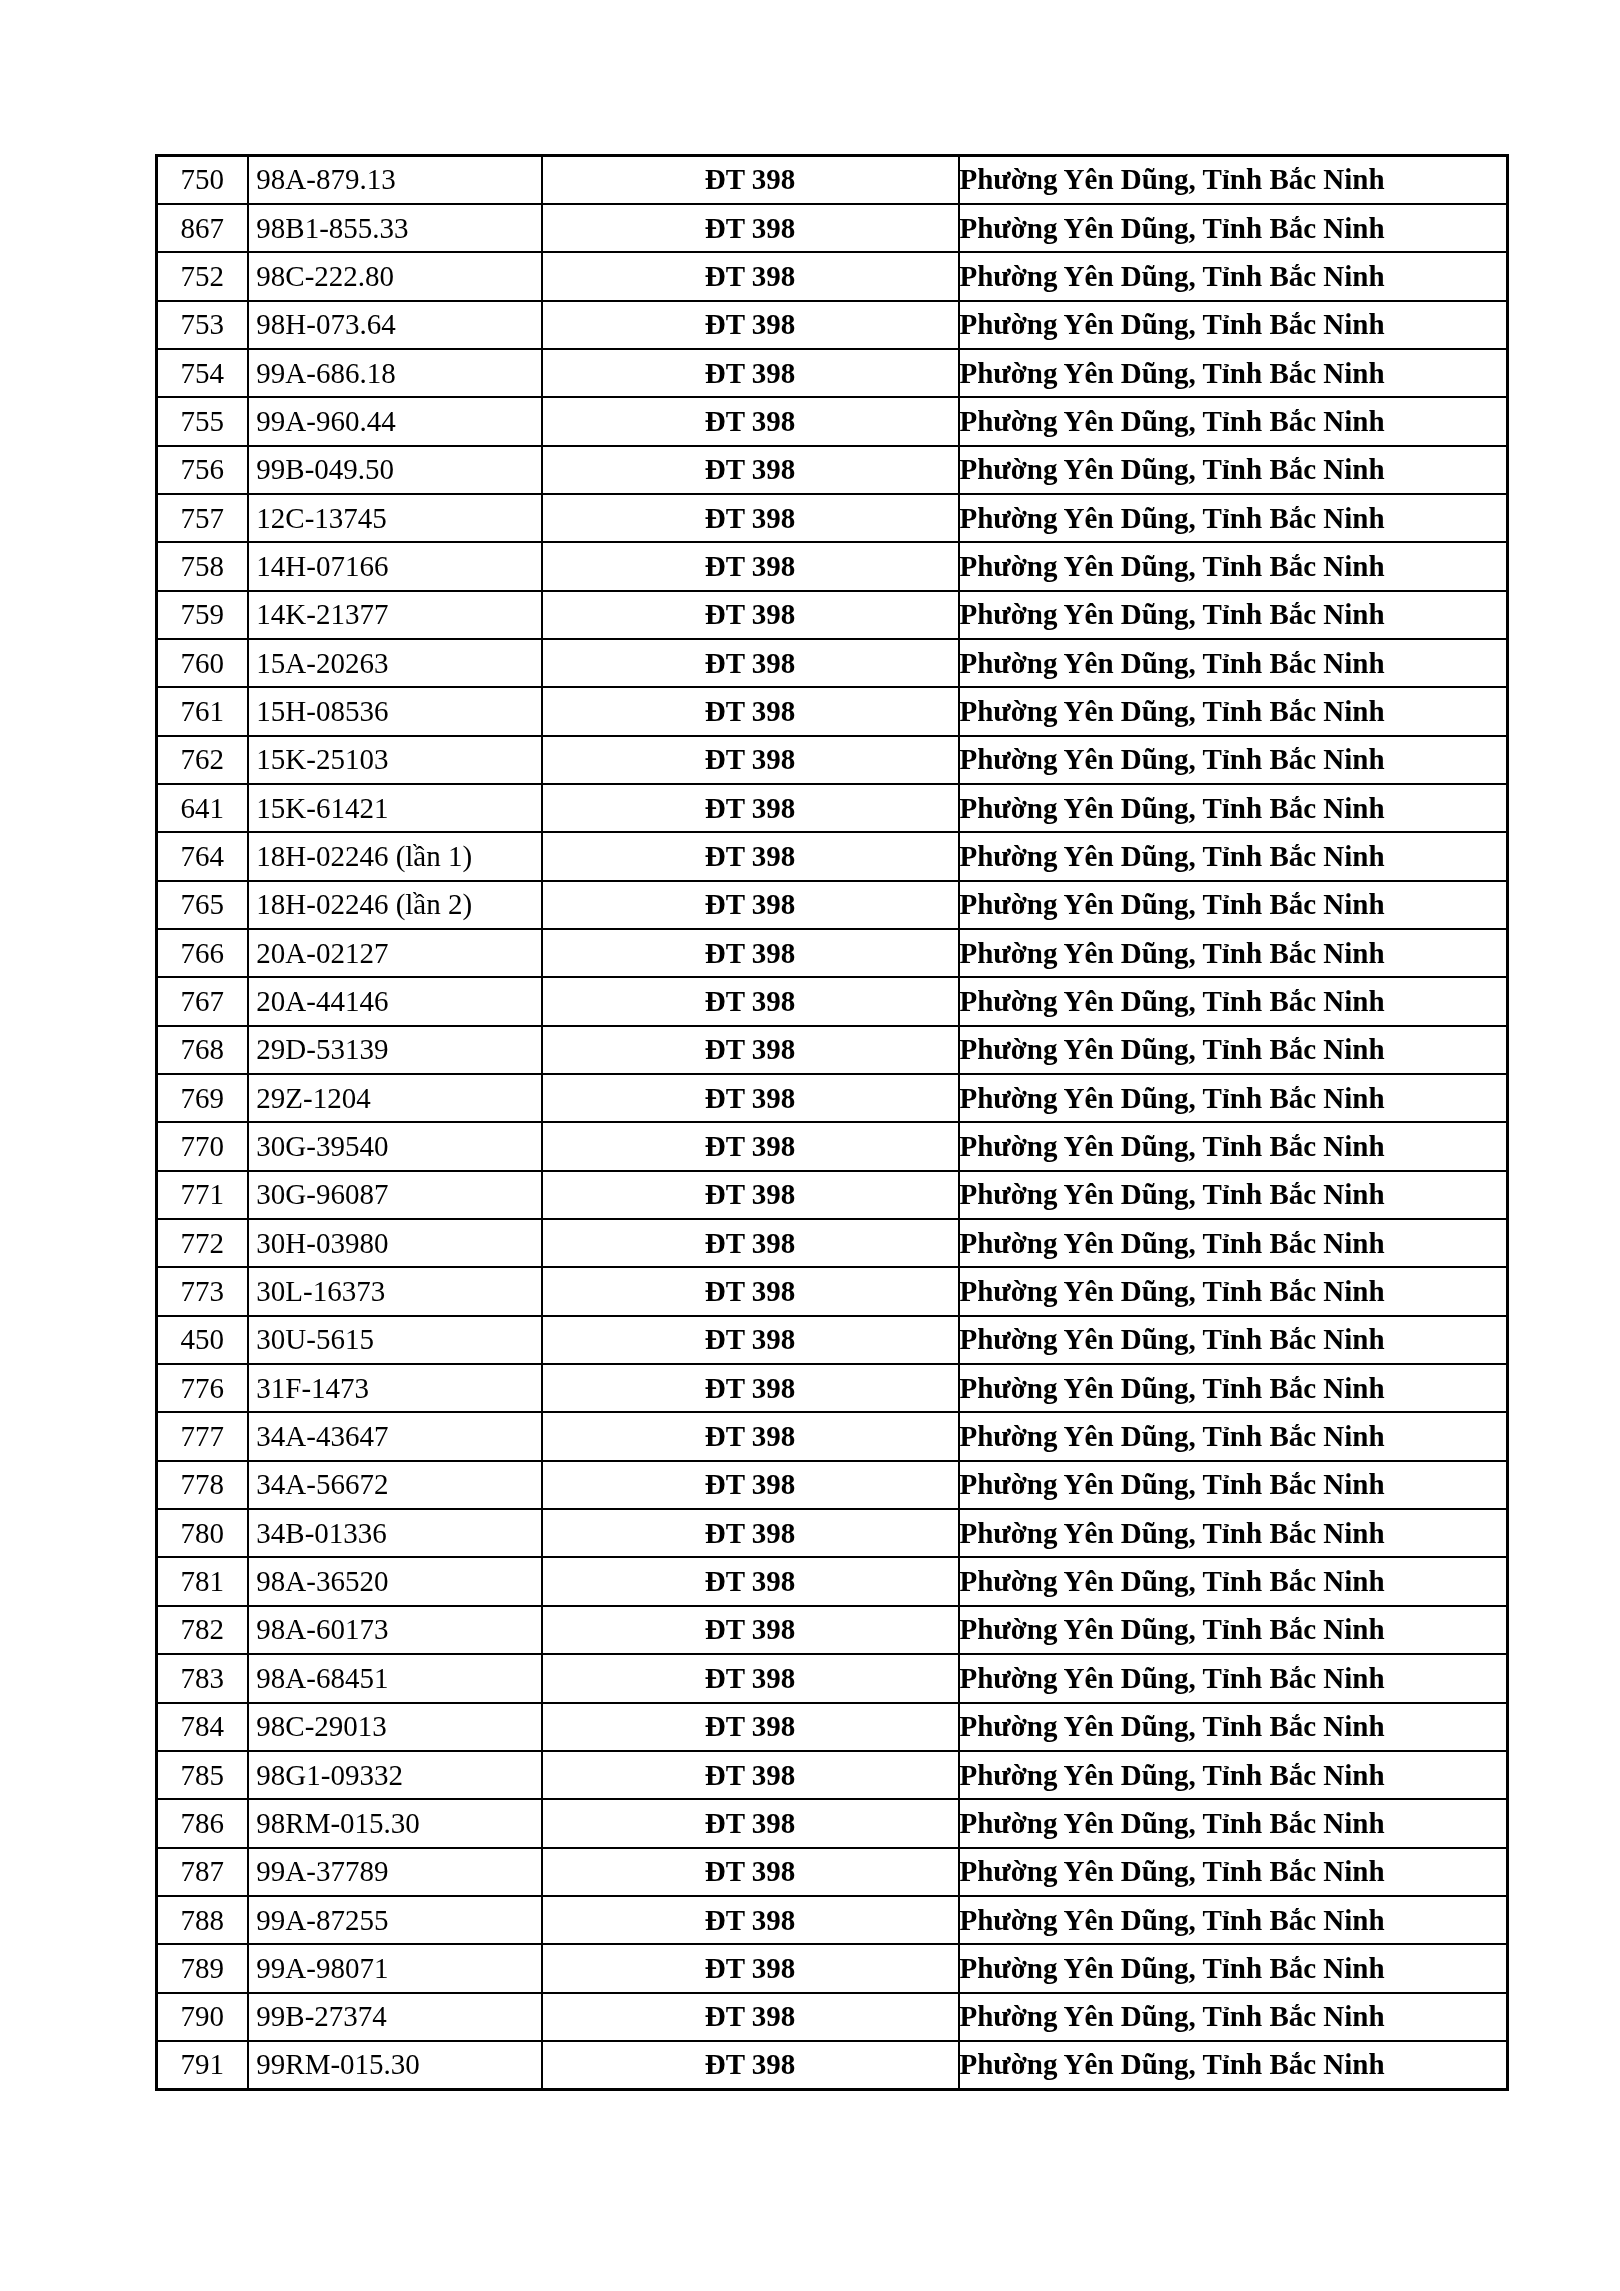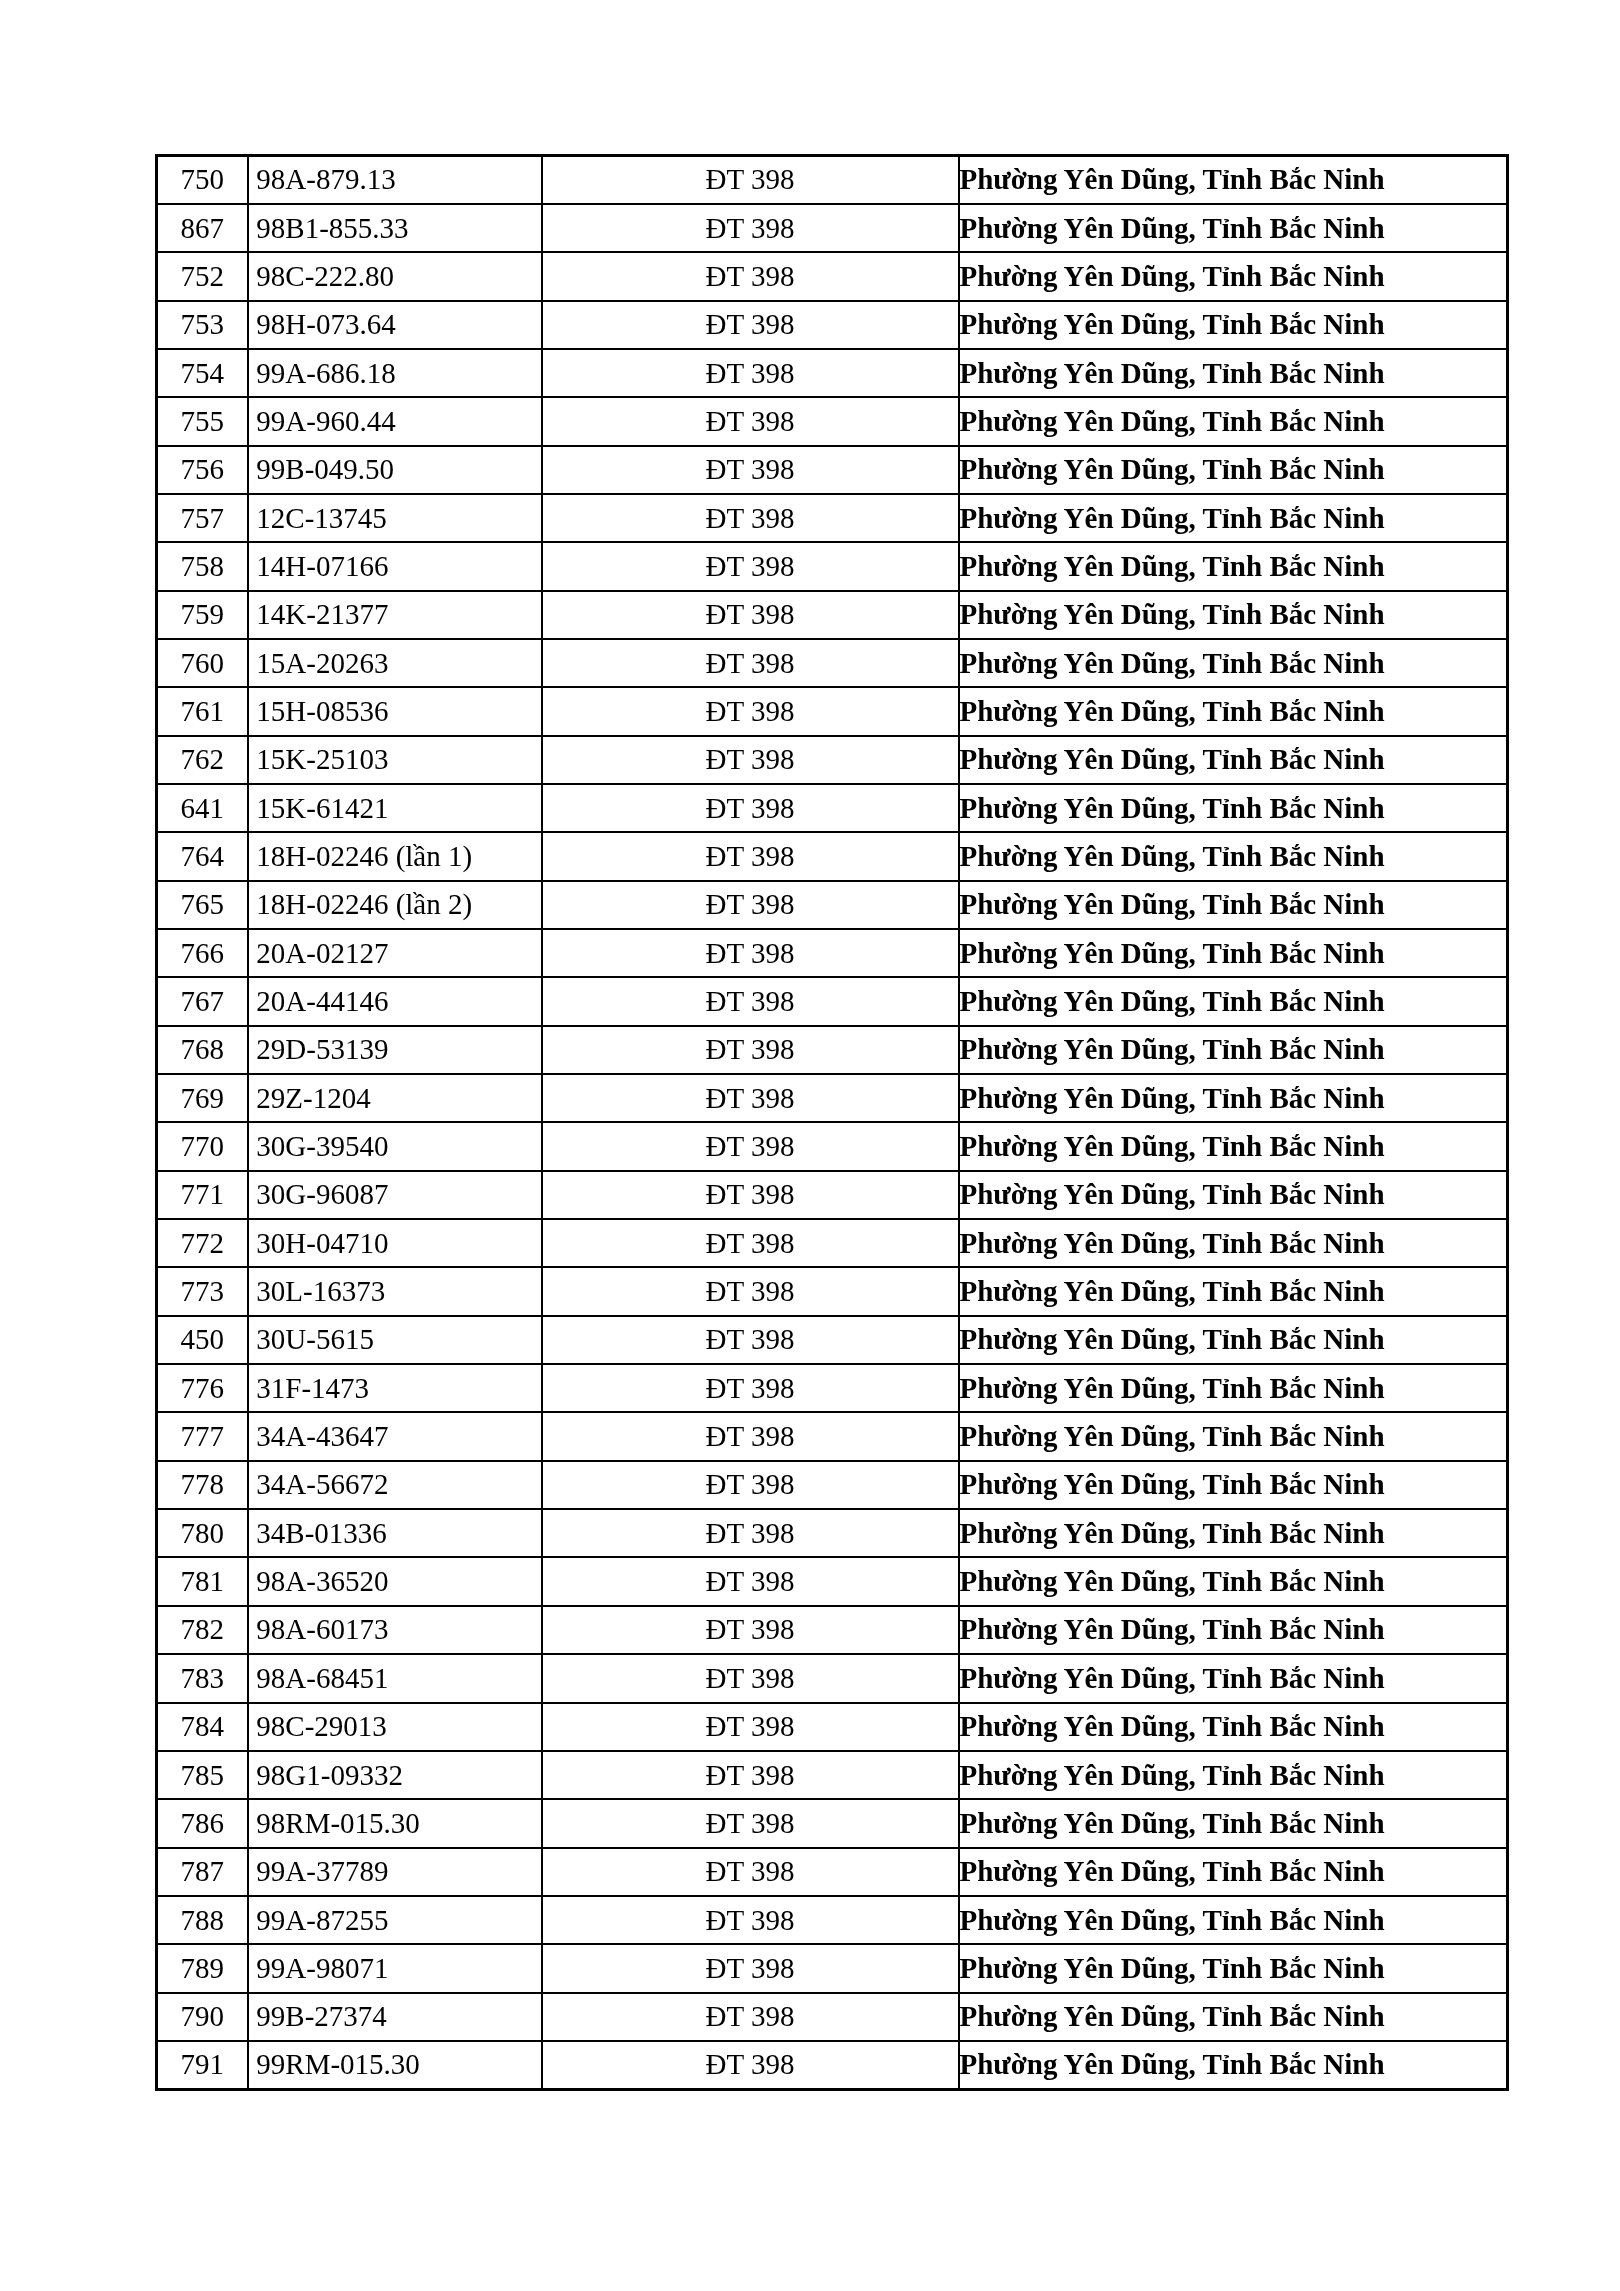--- a/index.html
+++ b/index.html
@@ -39,20 +39,21 @@
   }
   td.c-index {
     text-align: center;
   }
   td.c-plate {
     text-align: left;
     padding-left: 7.8px;
   }
   td.c-road {
     text-align: center;
+    font-weight: bold;
   }
   td.c-location {
     font-weight: bold;
   }
 </style>
 </head>
 <body>
 
 <table class="doc-table">
   <colgroup>
@@ -211,21 +212,21 @@
 
   <tr>
     <td class="c-index">771</td>
     <td class="c-plate">30G-96087</td>
     <td class="c-road">ĐT 398</td>
     <td class="c-location">Phường Yên Dũng, Tỉnh Bắc Ninh</td>
   </tr>
 
   <tr>
     <td class="c-index">772</td>
-    <td class="c-plate">30H-04710</td>
+    <td class="c-plate">30H-03980</td>
     <td class="c-road">ĐT 398</td>
     <td class="c-location">Phường Yên Dũng, Tỉnh Bắc Ninh</td>
   </tr>
 
   <tr>
     <td class="c-index">773</td>
     <td class="c-plate">30L-16373</td>
     <td class="c-road">ĐT 398</td>
     <td class="c-location">Phường Yên Dũng, Tỉnh Bắc Ninh</td>
   </tr>

